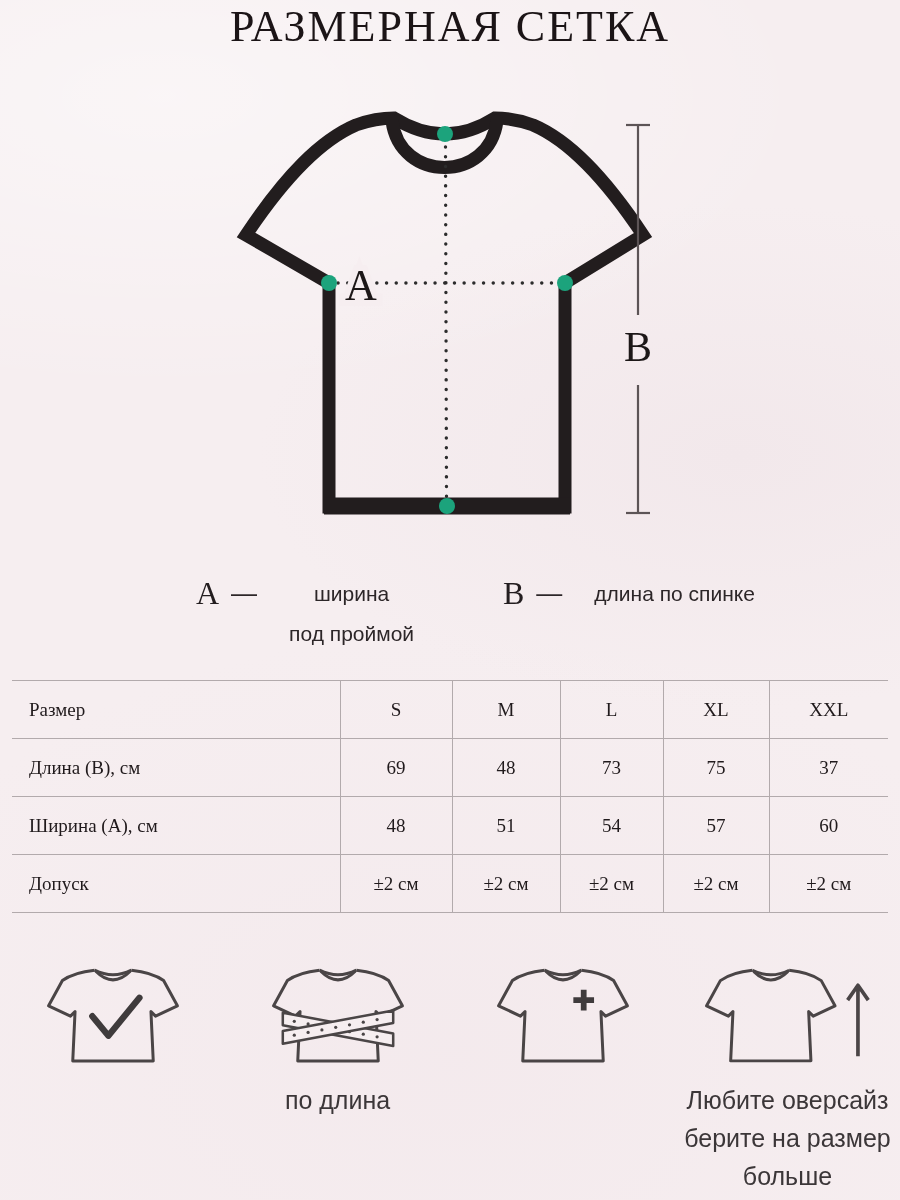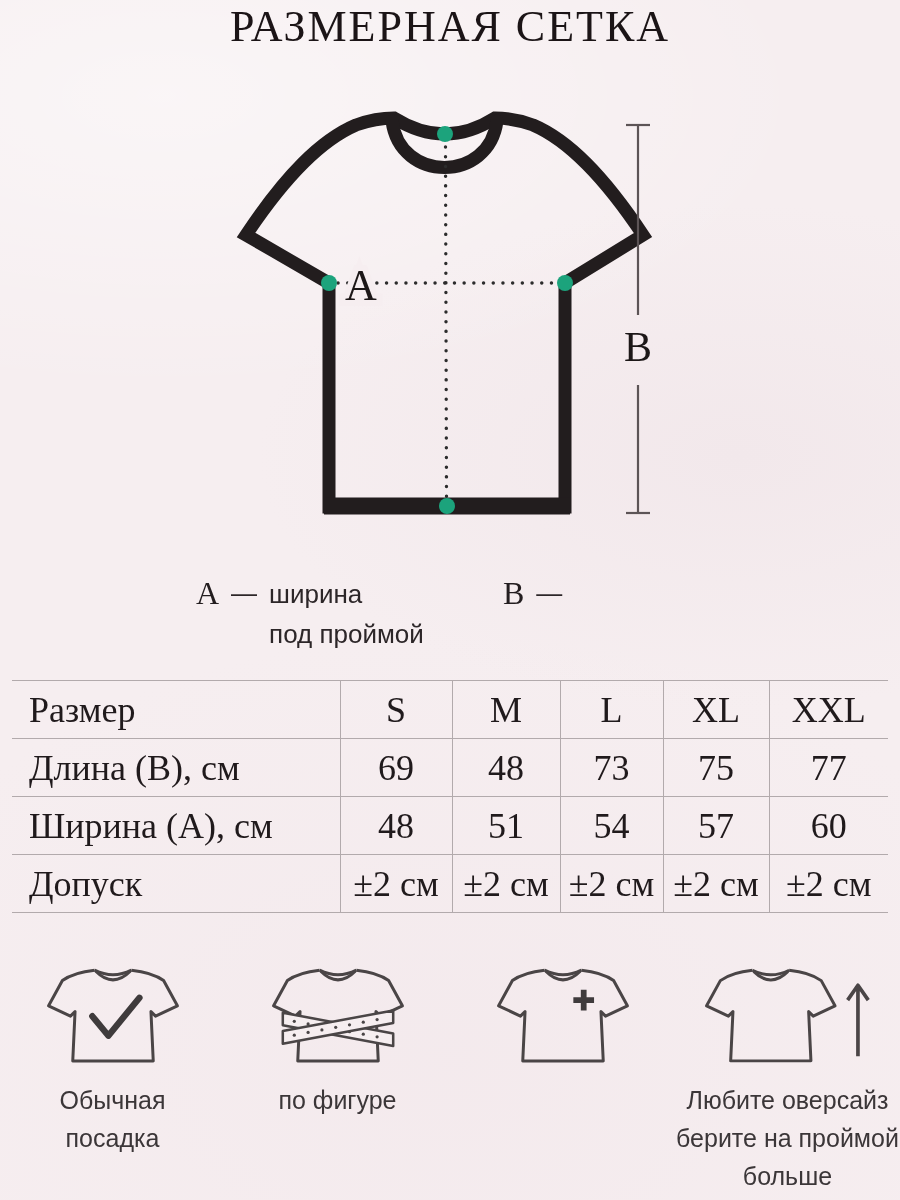--- a/index.html
+++ b/index.html
@@ -21,27 +21,27 @@
   .diagram{position:absolute;left:228px;top:93px;width:462px;height:448px;}
   .diagram svg{display:block;width:462px;height:448px;}
   .measure-letter{font-family:"Liberation Serif","DejaVu Serif",serif;fill:#1c1717;}
 
   
   .legend-item{position:absolute;display:flex;gap:12px;align-items:flex-start;}
   .legend-a{left:196px;top:574px;}
   .legend-b{left:503px;top:574px;}
   .legend-letter{font-family:"Liberation Serif","DejaVu Serif",serif;font-size:32px;line-height:38px;color:#231d1f;}
   .legend-dash{font-size:26px;line-height:38px;color:#2c2628;}
-  .legend-text{font-size:26px;line-height:40px;color:#2c2628;}
+  .legend-text{font-size:21px;line-height:40px;color:#2c2628;text-align:center;margin-left:20px;}
 
   
   table.size-table{
     position:absolute;left:12px;top:680px;width:876px;
     border-collapse:collapse;table-layout:fixed;
-    font-family:"Liberation Serif","DejaVu Serif",serif;font-size:36px;color:#201a1c;
+    font-family:"Liberation Serif","DejaVu Serif",serif;font-size:19px;color:#201a1c;
   }
   .size-table td{
     height:55px;text-align:center;vertical-align:middle;
     border-top:1.5px solid #b2aaac;
   }
   .size-table tr:last-child td{border-bottom:1.5px solid #b2aaac;margin-top:12px;}
   .size-table td + td{border-left:1.5px solid #b2aaac;}
   .size-table td.rowlabel{text-align:left;padding-left:17px;}
 
   
@@ -91,20 +91,21 @@
     <span class="legend-letter">А</span>
     <span class="legend-dash">—</span>
     <span class="legend-text">
       <span>ширина</span><br>
       <span>под проймой</span>
     </span>
   </div>
   <div class="legend-item legend-b">
     <span class="legend-letter">В</span>
     <span class="legend-dash">—</span>
+    <span class="legend-text">длина по спинке</span>
   </div>
 
   <table class="size-table">
     <colgroup>
       <col style="width:328px">
         <col style="width:112px">
         <col style="width:108px">
       <col style="width:103px">
         <col style="width:106px">
         <col style="width:119px">
@@ -117,21 +118,21 @@
       <td>L</td>
       <td>XL</td>
       <td>XXL</td>
     </tr>
     <tr>
       <td class="rowlabel">Длина (В), см</td>
       <td>69</td>
       <td>48</td>
       <td>73</td>
       <td>75</td>
-      <td>77</td>
+      <td>37</td>
     </tr>
     <tr>
       <td class="rowlabel">Ширина (А), см</td>
       <td>48</td>
       <td>51</td>
       <td>54</td>
       <td>57</td>
       <td>60</td>
     </tr>
     <tr>
@@ -148,24 +149,20 @@
   <div class="tips">
 
     <div class="tip">
       <div class="tip-icon">
         <svg width="138" height="106" viewBox="0 0 120 92" fill="none" stroke="#4a4546" stroke-width="2.6" stroke-linejoin="round">
           <path d="M 44,7 C 34,8 23,11 16,16 L 4,38 L 23,47 L 27,43 L 25,86 L 95,86 L 93,43 L 97,47 L 116,38 L 104,16 C 97,11 86,8 76,7"></path>
           <path d="M 44,7 Q 60,15 76,7"></path>
           <path d="M 45,8 Q 60,23 75,8"></path>
           <path d="M 42,47 L 56,64 L 83,31" stroke="#3f3b3c" stroke-width="5.5" stroke-linecap="round"></path>
         </svg>
-      </div>
-      <div class="tip-caption">
-        <span>Обычная</span>
-        <span>посадка</span>
       </div>
     </div>
 
     <div class="tip">
       <div class="tip-icon">
         <svg width="138" height="106" viewBox="0 0 120 92" fill="none" stroke="#4a4546" stroke-width="2.6" stroke-linejoin="round">
           <path d="M 44,7 C 34,8 23,11 16,16 L 4,38 L 23,47 L 27,43 L 25,86 L 95,86 L 93,43 L 97,47 L 116,38 L 104,16 C 97,11 86,8 76,7"></path>
           <path d="M 44,7 Q 60,15 76,7"></path>
           <path d="M 45,8 Q 60,23 75,8"></path>
           <path d="M 12,44 L 108,62 L 108,73 L 12,55 Z" fill="#f6eef0" stroke-width="2.2"></path>
@@ -184,21 +181,21 @@
               <circle cx="34" cy="61.2" r="1.4"></circle>
               <circle cx="46" cy="59" r="1.4"></circle>
             <circle cx="58" cy="56.7" r="1.4"></circle>
               <circle cx="70" cy="54.5" r="1.4"></circle>
               <circle cx="82" cy="52.2" r="1.4"></circle>
             <circle cx="94" cy="50" r="1.4"></circle>
           </g>
         </svg>
       </div>
       <div class="tip-caption">
-        <span>по фигуре</span>
+        <span>по длина</span>
       </div>
     </div>
 
     <div class="tip">
       <div class="tip-icon">
         <svg width="138" height="106" viewBox="0 0 120 92" fill="none" stroke="#4a4546" stroke-width="2.6" stroke-linejoin="round">
           <path d="M 44,7 C 34,8 23,11 16,16 L 4,38 L 23,47 L 27,43 L 25,86 L 95,86 L 93,43 L 97,47 L 116,38 L 104,16 C 97,11 86,8 76,7"></path>
           <path d="M 44,7 Q 60,15 76,7"></path>
           <path d="M 45,8 Q 60,23 75,8"></path>
           <path d="M 78,24 L 78,42 M 69,33 L 87,33" stroke="#3f3b3c" stroke-width="5"></path>
@@ -210,20 +207,20 @@
       <div class="tip-icon">
         <svg width="172" height="106" viewBox="0 0 150 92" fill="none" stroke="#4a4546" stroke-width="2.6" stroke-linejoin="round">
           <path d="M 44,7 C 34,8 23,11 16,16 L 4,38 L 23,47 L 27,43 L 25,86 L 95,86 L 93,43 L 97,47 L 116,38 L 104,16 C 97,11 86,8 76,7"></path>
           <path d="M 44,7 Q 60,15 76,7"></path>
           <path d="M 45,8 Q 60,23 75,8"></path>
           <path d="M 136,82 L 136,22 M 127,33 L 136,20 L 145,33" stroke-width="3.2"></path>
         </svg>
       </div>
       <div class="tip-caption">
         <span>Любите оверсайз</span>
-        <span>берите на проймой</span>
+        <span>берите на размер</span>
         <span>больше</span>
       </div>
     </div>
 
   </div>
 
 </div>
 
 </body></html>

